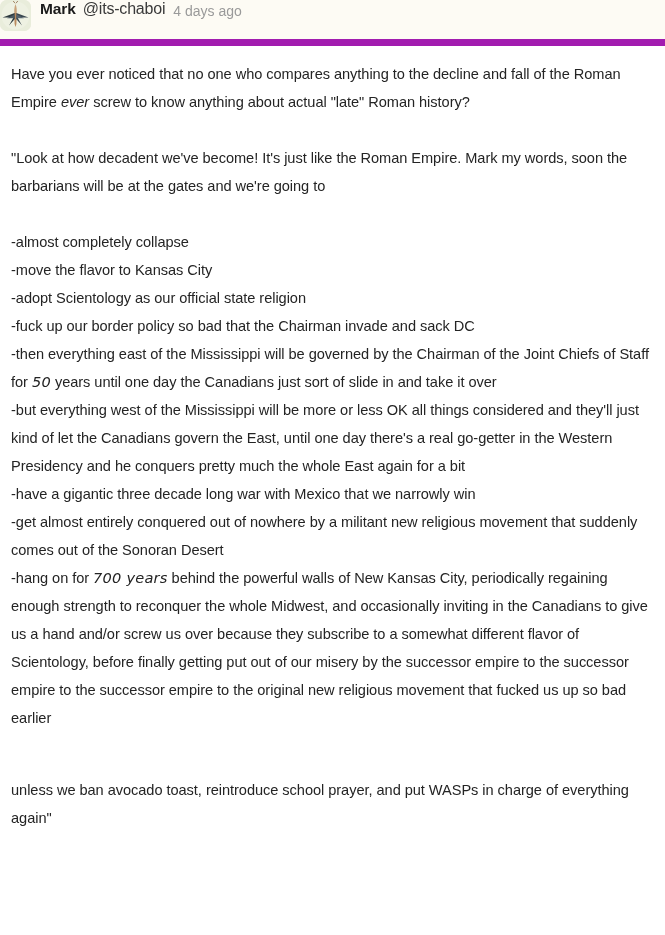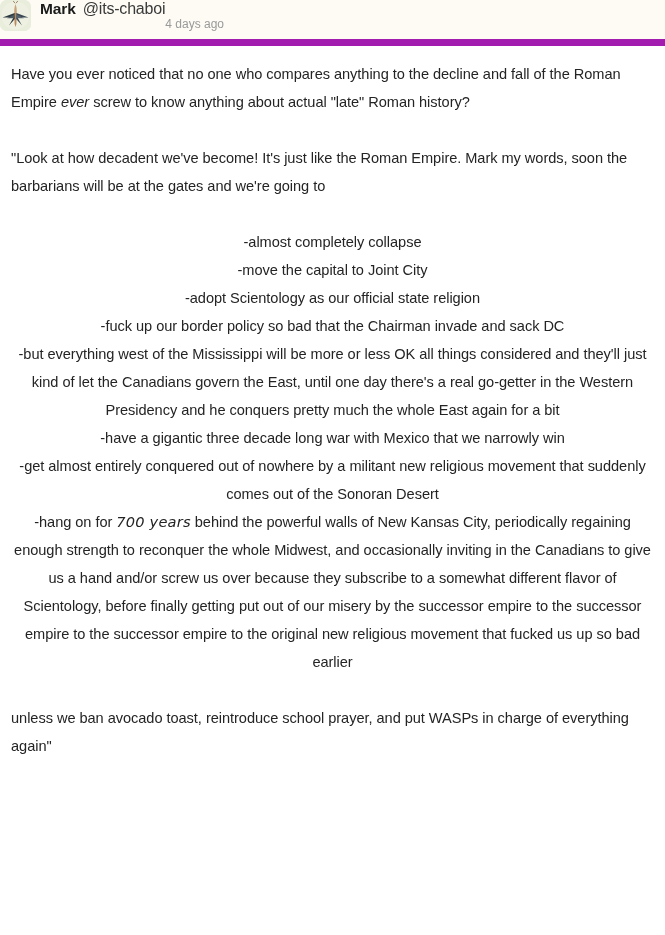--- a/index.html
+++ b/index.html
@@ -44,44 +44,43 @@
     letter-spacing: -0.1px;
   }
   .handle {
     font-size: 16px;
     font-weight: normal;
     color: #3a3a3a;
     margin-left: 7px;
     letter-spacing: -0.2px;
   }
   .timestamp {
-    font-size: 12px;
+    font-size: 14px;
     color: #9a9a9a;
-    margin-left: 0;
+    margin-left: 8px;
     position: relative;
-    top: 17px;
+    top: 3px;
   }
 
   
   .post-body {
     padding: 14px 11px 0 11px;
     font-size: 14.6px;
     line-height: 28px;
     color: #242424;
     letter-spacing: -0.05px;
   }
   .para {
     margin: 0 0 28px 0;
   }
   .para.tight {
     margin-bottom: 0;
   }
   .list-block {
-    margin: 0 0 28px 0;
-    text-align: center;
+    margin: 0 0 44px 0;
   }
   .list-line {
     margin: 0;
   }
   .italic { font-style: italic; }
   .num {
     font-style: italic;
     font-family: "DejaVu Sans", sans-serif;
     letter-spacing: 0.2px;
   }
@@ -111,24 +110,25 @@
   </div>
 
   <div class="post-body">
 
     <p class="para"><span>Have you ever noticed that no one who compares anything to the decline and fall of the Roman Empire </span><span class="italic">ever</span><span> screw to know anything about actual "late" Roman history?</span></p>
 
     <p class="para">"Look at how decadent we've become! It's just like the Roman Empire. Mark my words, soon the barbarians will be at the gates and we're going to</p>
 
     <div class="list-block">
       <p class="list-line">-almost completely collapse</p>
-      <p class="list-line">-move the capital to Joint City</p>
+      <p class="list-line">-move the flavor to Kansas City</p>
       <p class="list-line">-adopt Scientology as our official state religion</p>
       <p class="list-line">-fuck up our border policy so bad that the Chairman invade and sack DC</p>
 
+      <p class="list-line"><span>-then everything east of the Mississippi will be governed by the Chairman of the Joint Chiefs of Staff for </span><span class="num">50</span><span> years until one day the Canadians just sort of slide in and take it over</span></p>
 
       <p class="list-line">-but everything west of the Mississippi will be more or less OK all things considered and they'll just kind of let the Canadians govern the East, until one day there's a real go-getter in the Western Presidency and he conquers pretty much the whole East again for a bit</p>
       <p class="list-line">-have a gigantic three decade long war with Mexico that we narrowly win</p>
       <p class="list-line">-get almost entirely conquered out of nowhere by a militant new religious movement that suddenly comes out of the Sonoran Desert</p>
 
       <p class="list-line"><span>-hang on for </span><span class="num">700 years</span><span> behind the powerful walls of New Kansas City, periodically regaining enough strength to reconquer the whole Midwest, and occasionally inviting in the Canadians to give us a hand and/or screw us over because they subscribe to a somewhat different flavor of Scientology, before finally getting put out of our misery by the successor empire to the successor empire to the successor empire to the original new religious movement that fucked us up so bad earlier</span></p>
     </div>
 
     <p class="para tight">unless we ban avocado toast, reintroduce school prayer, and put WASPs in charge of everything again"</p>
 

